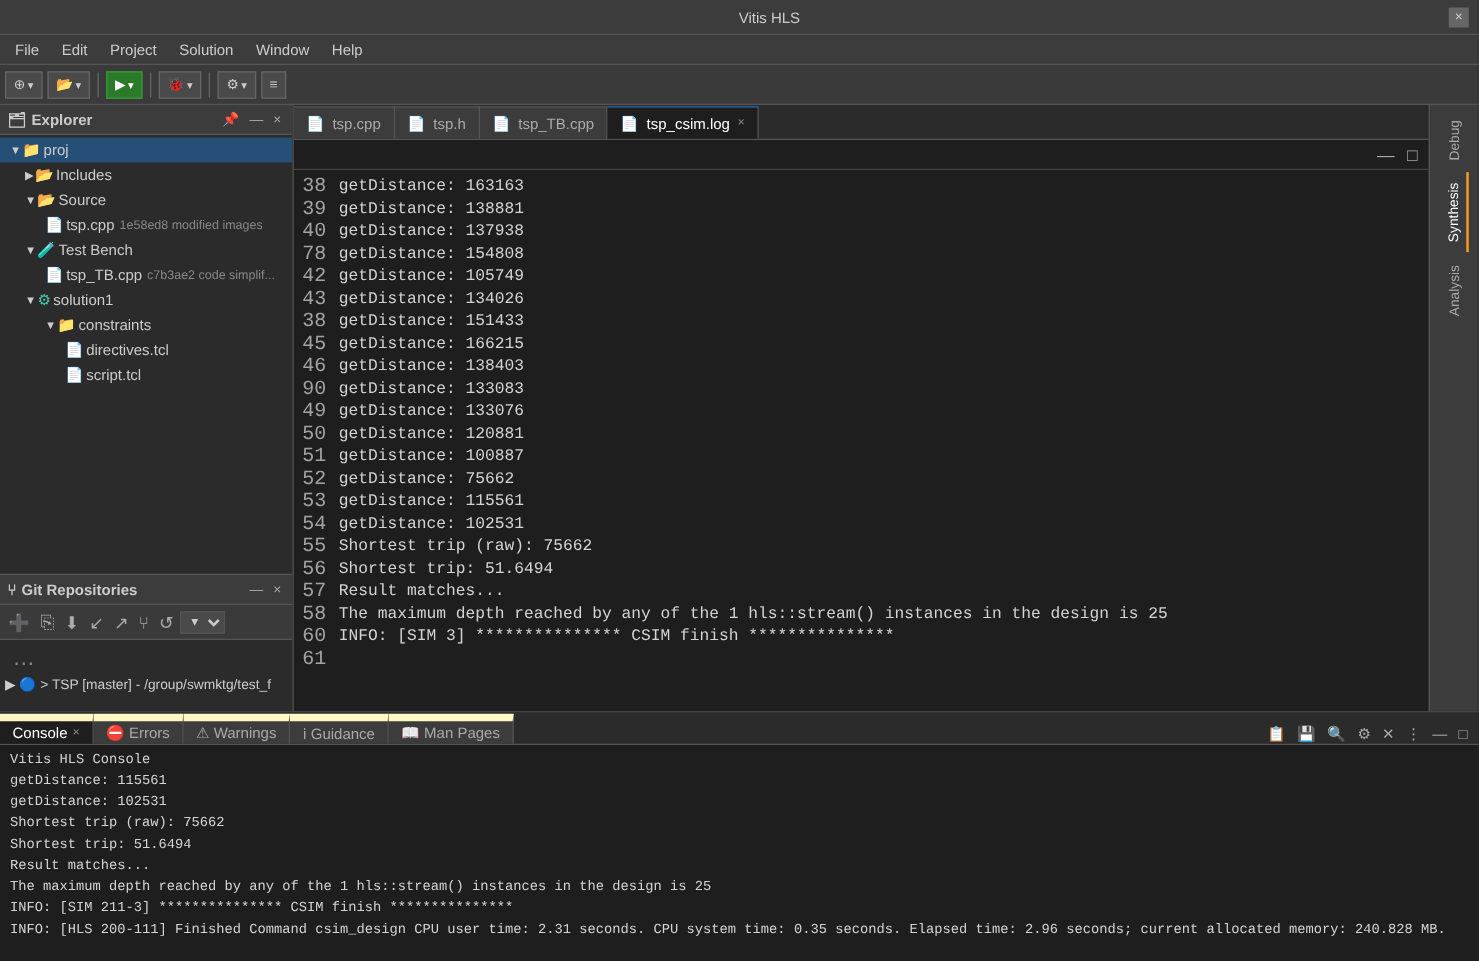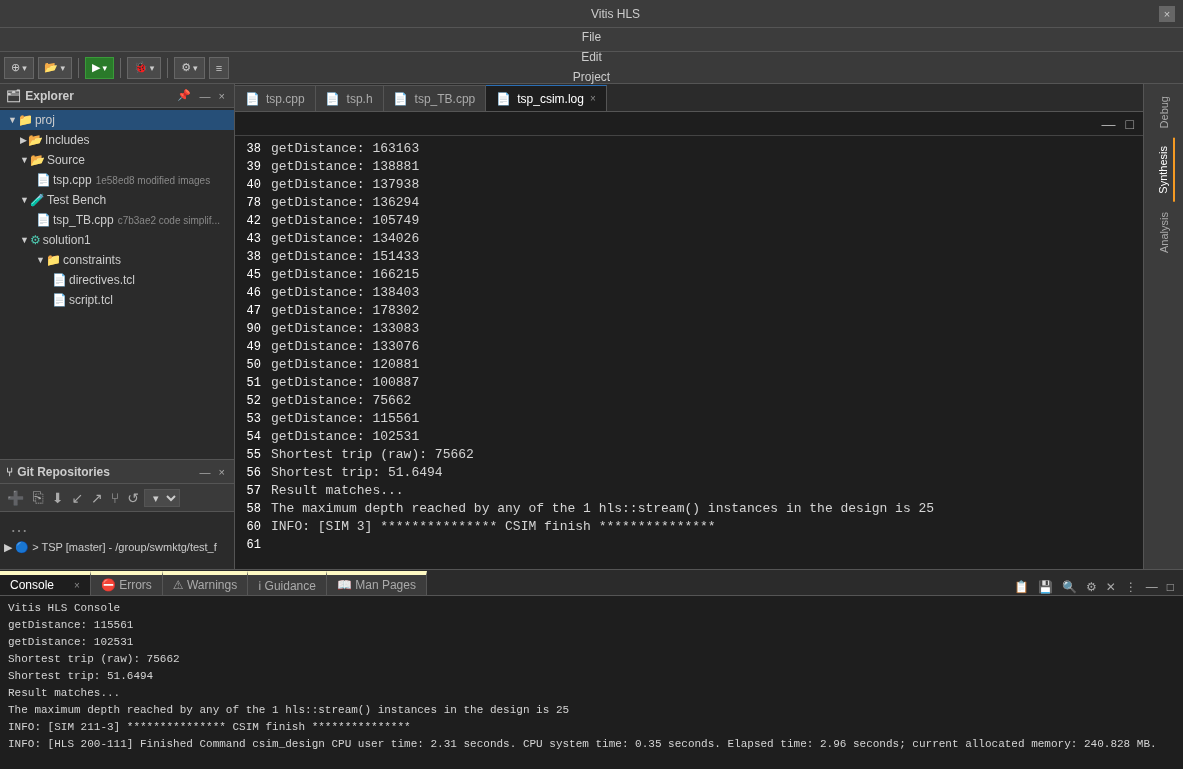--- a/index.html
+++ b/index.html
@@ -3,21 +3,21 @@
   <meta charset="utf-8">
   <style>
     * { margin: 0; padding: 0; box-sizing: border-box; }
     body { width: 1183px; height: 769px; background: #2b2b2b; font-family: 'Segoe UI', Arial, sans-serif; font-size: 12px; color: #ccc; overflow: hidden; }
 
     
     #title-bar { background: #3c3c3c; height: 28px; display: flex; align-items: center; justify-content: center; position: relative; border-bottom: 1px solid #555; padding-left: 48px; }
     #title-bar .close-btn { position: absolute; right: 8px; top: 6px; width: 16px; height: 16px; background: #666; color: #ccc; border: none; cursor: pointer; display: flex; align-items: center; justify-content: center; font-size: 11px; }
 
     
-    #menu-bar { background: #3c3c3c; height: 24px; display: flex; align-items: center; gap: 2px; padding: 0 4px; border-bottom: 1px solid #555; flex-direction: column; }
+    #menu-bar { background: #3c3c3c; height: 24px; display: flex; align-items: center; gap: 2px; padding: 0 4px; border-bottom: 1px solid #555; }
     .menu-item { color: #ccc; padding: 2px 8px; cursor: pointer; font-size: 12px; }
 
     
     #toolbar { background: #3a3a3a; height: 32px; display: flex; align-items: center; padding: 0 4px; border-bottom: 1px solid #555; gap: 4px; }
     .toolbar-btn { background: #4a4a4a; border: 1px solid #666; color: #ccc; padding: 2px 6px; cursor: pointer; font-size: 11px; height: 22px; display: flex; align-items: center; gap: 2px; }
     .toolbar-separator { width: 1px; height: 20px; background: #666; margin: 0 2px; }
     .run-btn { background: #2a7a2a; color: #fff; border: 1px solid #3a9a3a; }
 
     
     #main-layout { display: flex; height: calc(769px - 28px - 24px - 32px - 200px); }
@@ -57,32 +57,32 @@
     .tab .tab-close { color: #888; font-size: 10px; cursor: pointer; }
 
     
     #editor-top-bar { background: #1e1e1e; height: 24px; display: flex; align-items: center; justify-content: space-between; padding: 0 6px; border-bottom: 1px solid #444; }
     #editor-top-bar .right-actions { display: flex; gap: 4px; }
     .top-bar-btn { background: none; border: none; color: #aaa; cursor: pointer; font-size: 14px; padding: 1px 3px; }
 
     
     #editor-content { flex: 1; background: #1e1e1e; overflow-y: auto; padding: 4px 0; font-family: 'Consolas', 'Courier New', monospace; font-size: 13px; }
     .code-line { display: flex; min-height: 18px; line-height: 18px; }
-    .line-num { color: #ffffff; min-width: 36px; text-align: right; padding-right: 10px; user-select: none; font-size: 12px; }
+    .line-num { color: #a3a3a3; min-width: 36px; text-align: right; padding-right: 10px; user-select: none; font-size: 16px; }
     .line-content { color: #d4d4d4; white-space: pre; flex: 1; }
 
     
     #right-sidebar { width: 40px; background: #3c3c3c; border-left: 1px solid #555; display: flex; flex-direction: column; align-items: center; padding-top: 4px; gap: 2px; }
     .right-tab { writing-mode: vertical-rl; text-orientation: mixed; transform: rotate(180deg); color: #aaa; font-size: 11px; padding: 8px 4px; cursor: pointer; white-space: nowrap; }
     .right-tab.active { color: #fff; border-left: 2px solid #f59a23; }
 
     
     #bottom-panel { height: 200px; background: #1e1e1e; border-top: 1px solid #555; display: flex; flex-direction: column; }
     #console-tab-bar { background: #2b2b2b; height: 26px; display: flex; align-items: flex-end; border-bottom: 1px solid #555; }
-    .console-tab { display: flex; align-items: center; height: 24px; padding: 0 10px; background: #3c3c3c; border-top: 4px solid #fef9c3; border-right: 1px solid #555; color: #aaa; font-size: 12px; cursor: pointer; gap: 20px; text-align: right; }
+    .console-tab { display: flex; align-items: center; height: 24px; padding: 0 10px; background: #3c3c3c; border-top: 6px solid #fef9c3; border-right: 1px solid #555; color: #aaa; font-size: 12px; cursor: pointer; gap: 4px; text-align: right; }
     .console-tab.active { background: #1e1e1e; color: #fff; }
     .console-tab .tab-close { color: #888; font-size: 10px; }
     .console-toolbar-btn { background: none; border: none; color: #aaa; cursor: pointer; font-size: 12px; padding: 1px 3px; }
     #console-content { flex: 1; overflow-y: auto; padding: 4px 8px; font-family: 'Consolas', 'Courier New', monospace; font-size: 11px; color: #d4d4d4; }
     .console-line { line-height: 17px; white-space: pre-wrap; word-break: break-all; }
 
     .chevron { font-size: 9px; margin-right: 1px; }
     .folder-icon { color: #dcb67a; margin-right: 2px; }
     .cpp-icon { color: #9cdcfe; margin-right: 2px; }
   </style>
@@ -274,45 +274,41 @@
         <div class="code-line">
           <span class="line-num">39</span>
           <span class="line-content">getDistance: 138881</span>
         </div>
         <div class="code-line">
           <span class="line-num">40</span>
           <span class="line-content">getDistance: 137938</span>
         </div>
         <div class="code-line">
           <span class="line-num">78</span>
-          <span class="line-content">getDistance: 136294</span>
+          <span class="line-content">getDistance: 154808</span>
         </div>
         <div class="code-line">
           <span class="line-num">42</span>
           <span class="line-content">getDistance: 105749</span>
         </div>
         <div class="code-line">
           <span class="line-num">43</span>
           <span class="line-content">getDistance: 134026</span>
         </div>
         <div class="code-line">
           <span class="line-num">38</span>
           <span class="line-content">getDistance: 151433</span>
         </div>
         <div class="code-line">
           <span class="line-num">45</span>
           <span class="line-content">getDistance: 166215</span>
         </div>
         <div class="code-line">
           <span class="line-num">46</span>
           <span class="line-content">getDistance: 138403</span>
-        </div>
-        <div class="code-line">
-          <span class="line-num">47</span>
-          <span class="line-content">getDistance: 178302</span>
         </div>
         <div class="code-line">
           <span class="line-num">90</span>
           <span class="line-content">getDistance: 133083</span>
         </div>
         <div class="code-line">
           <span class="line-num">49</span>
           <span class="line-content">getDistance: 133076</span>
         </div>
         <div class="code-line">

